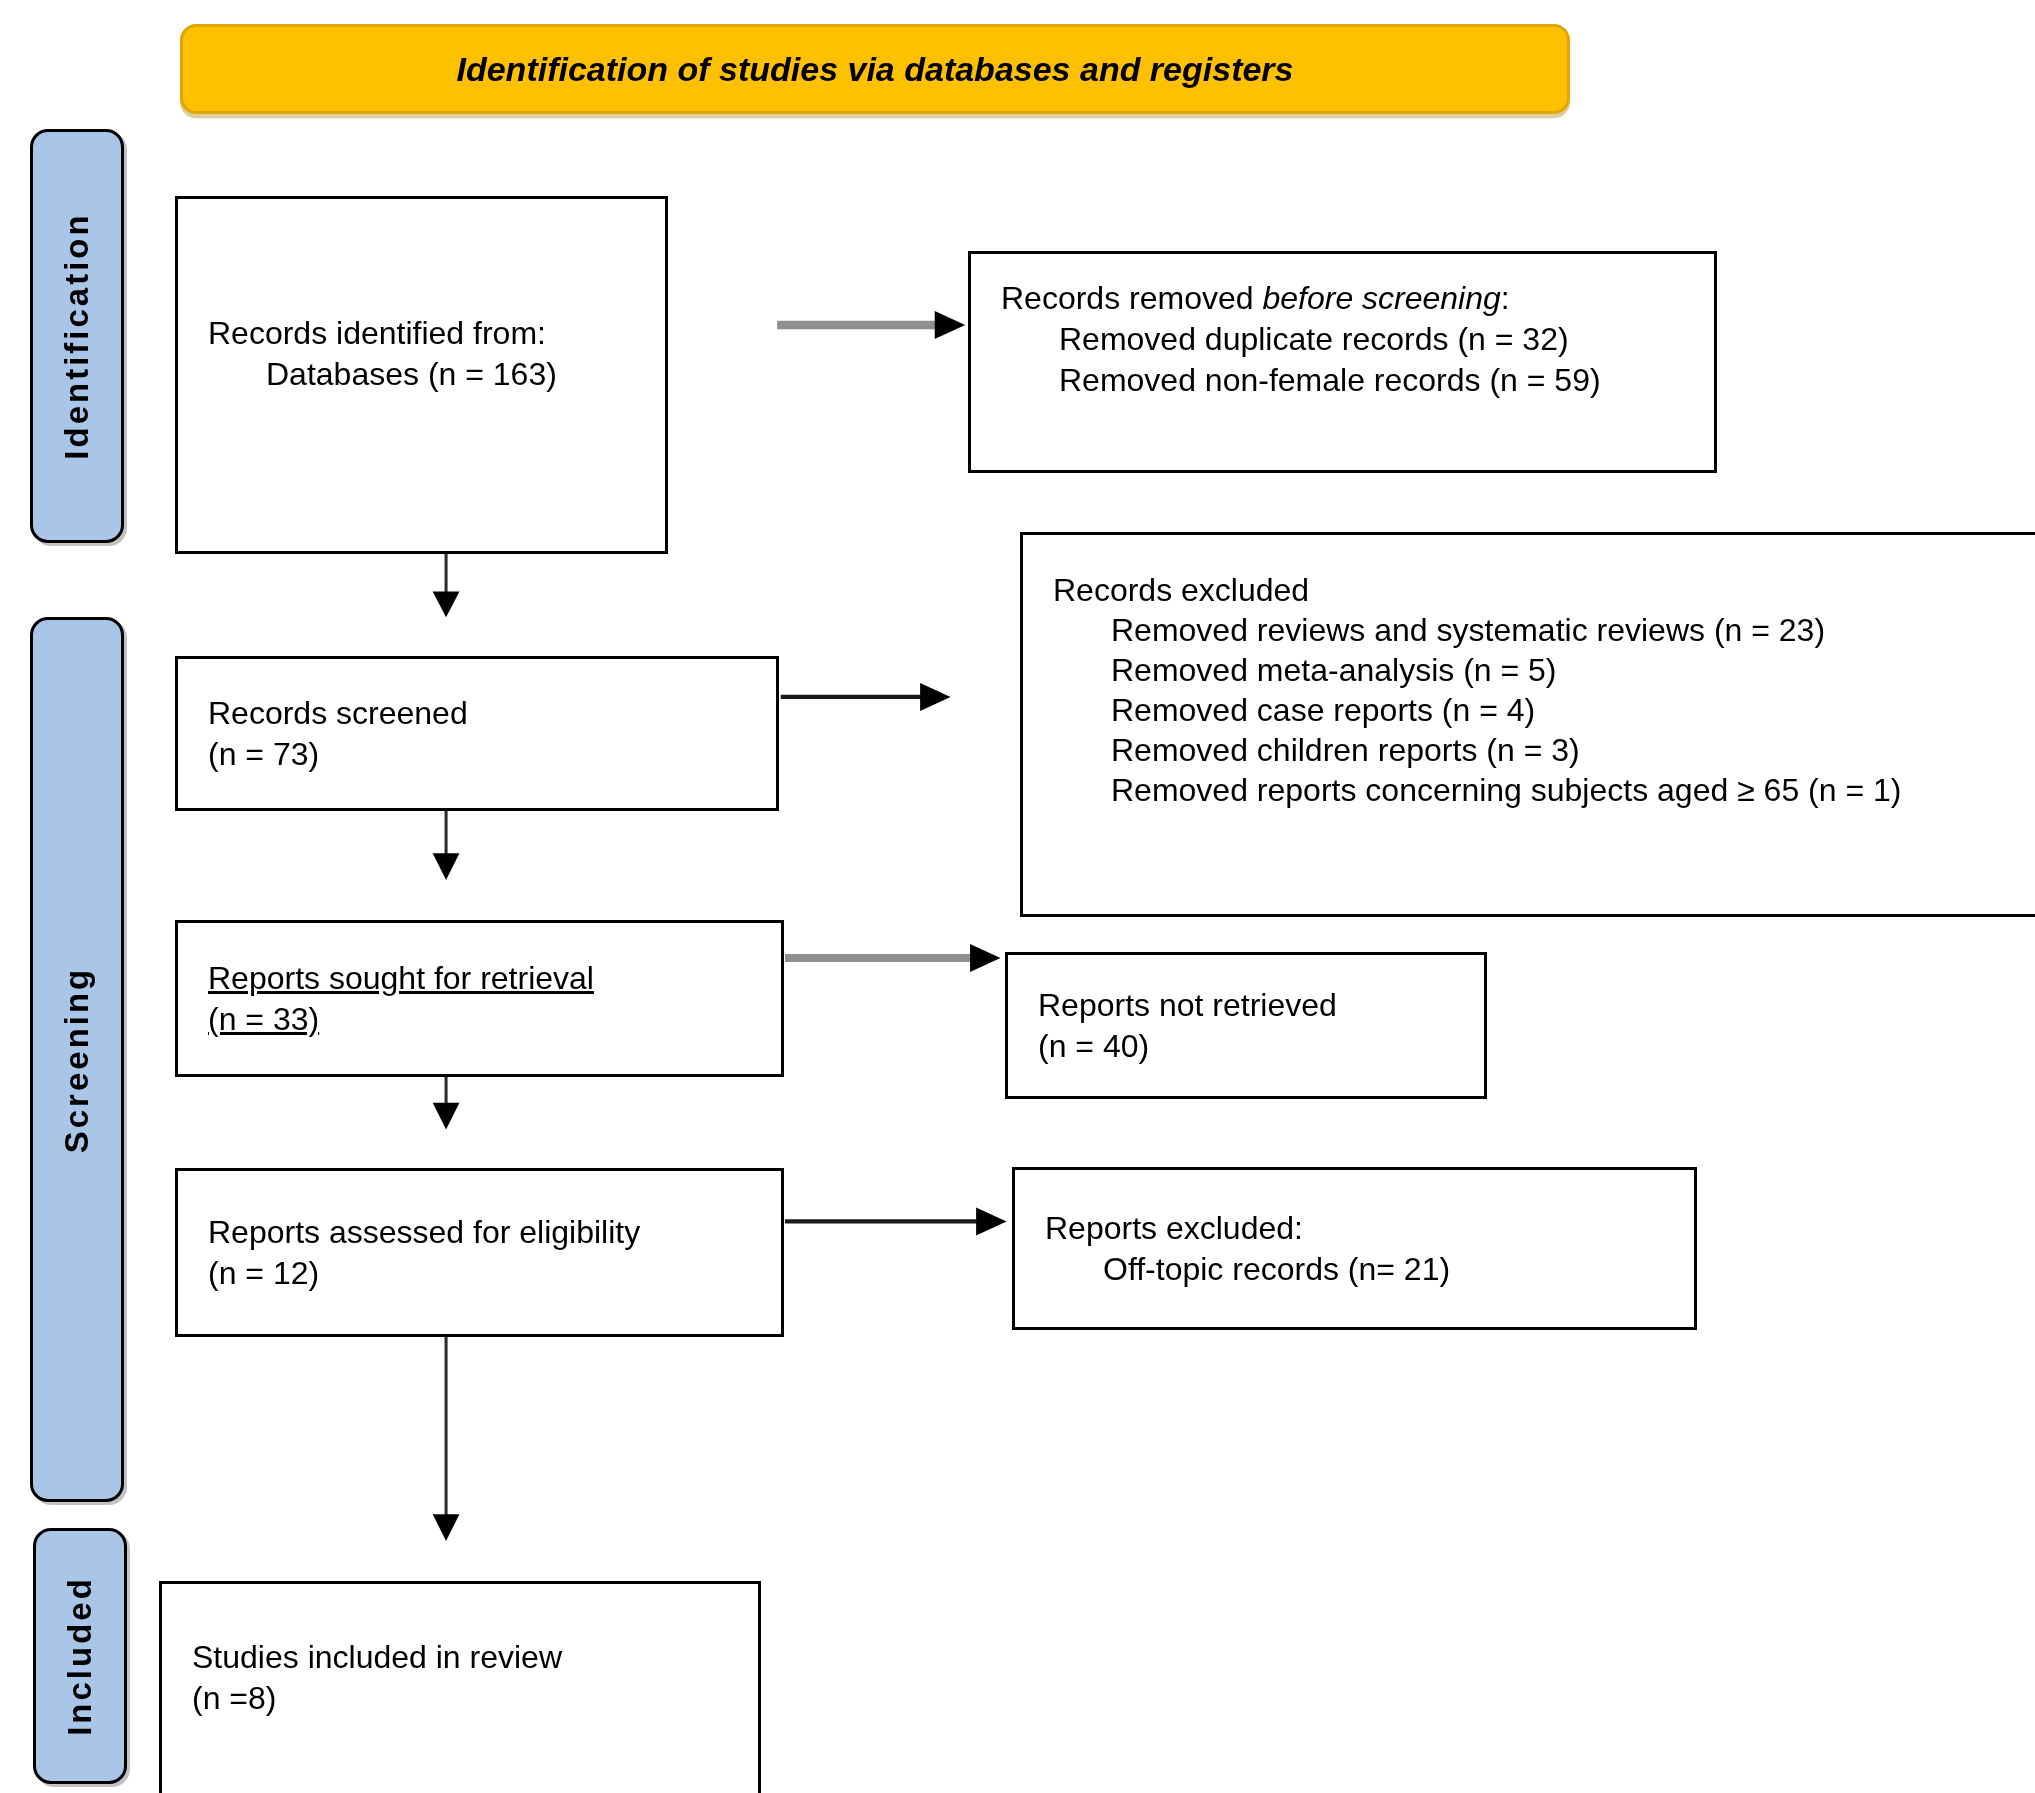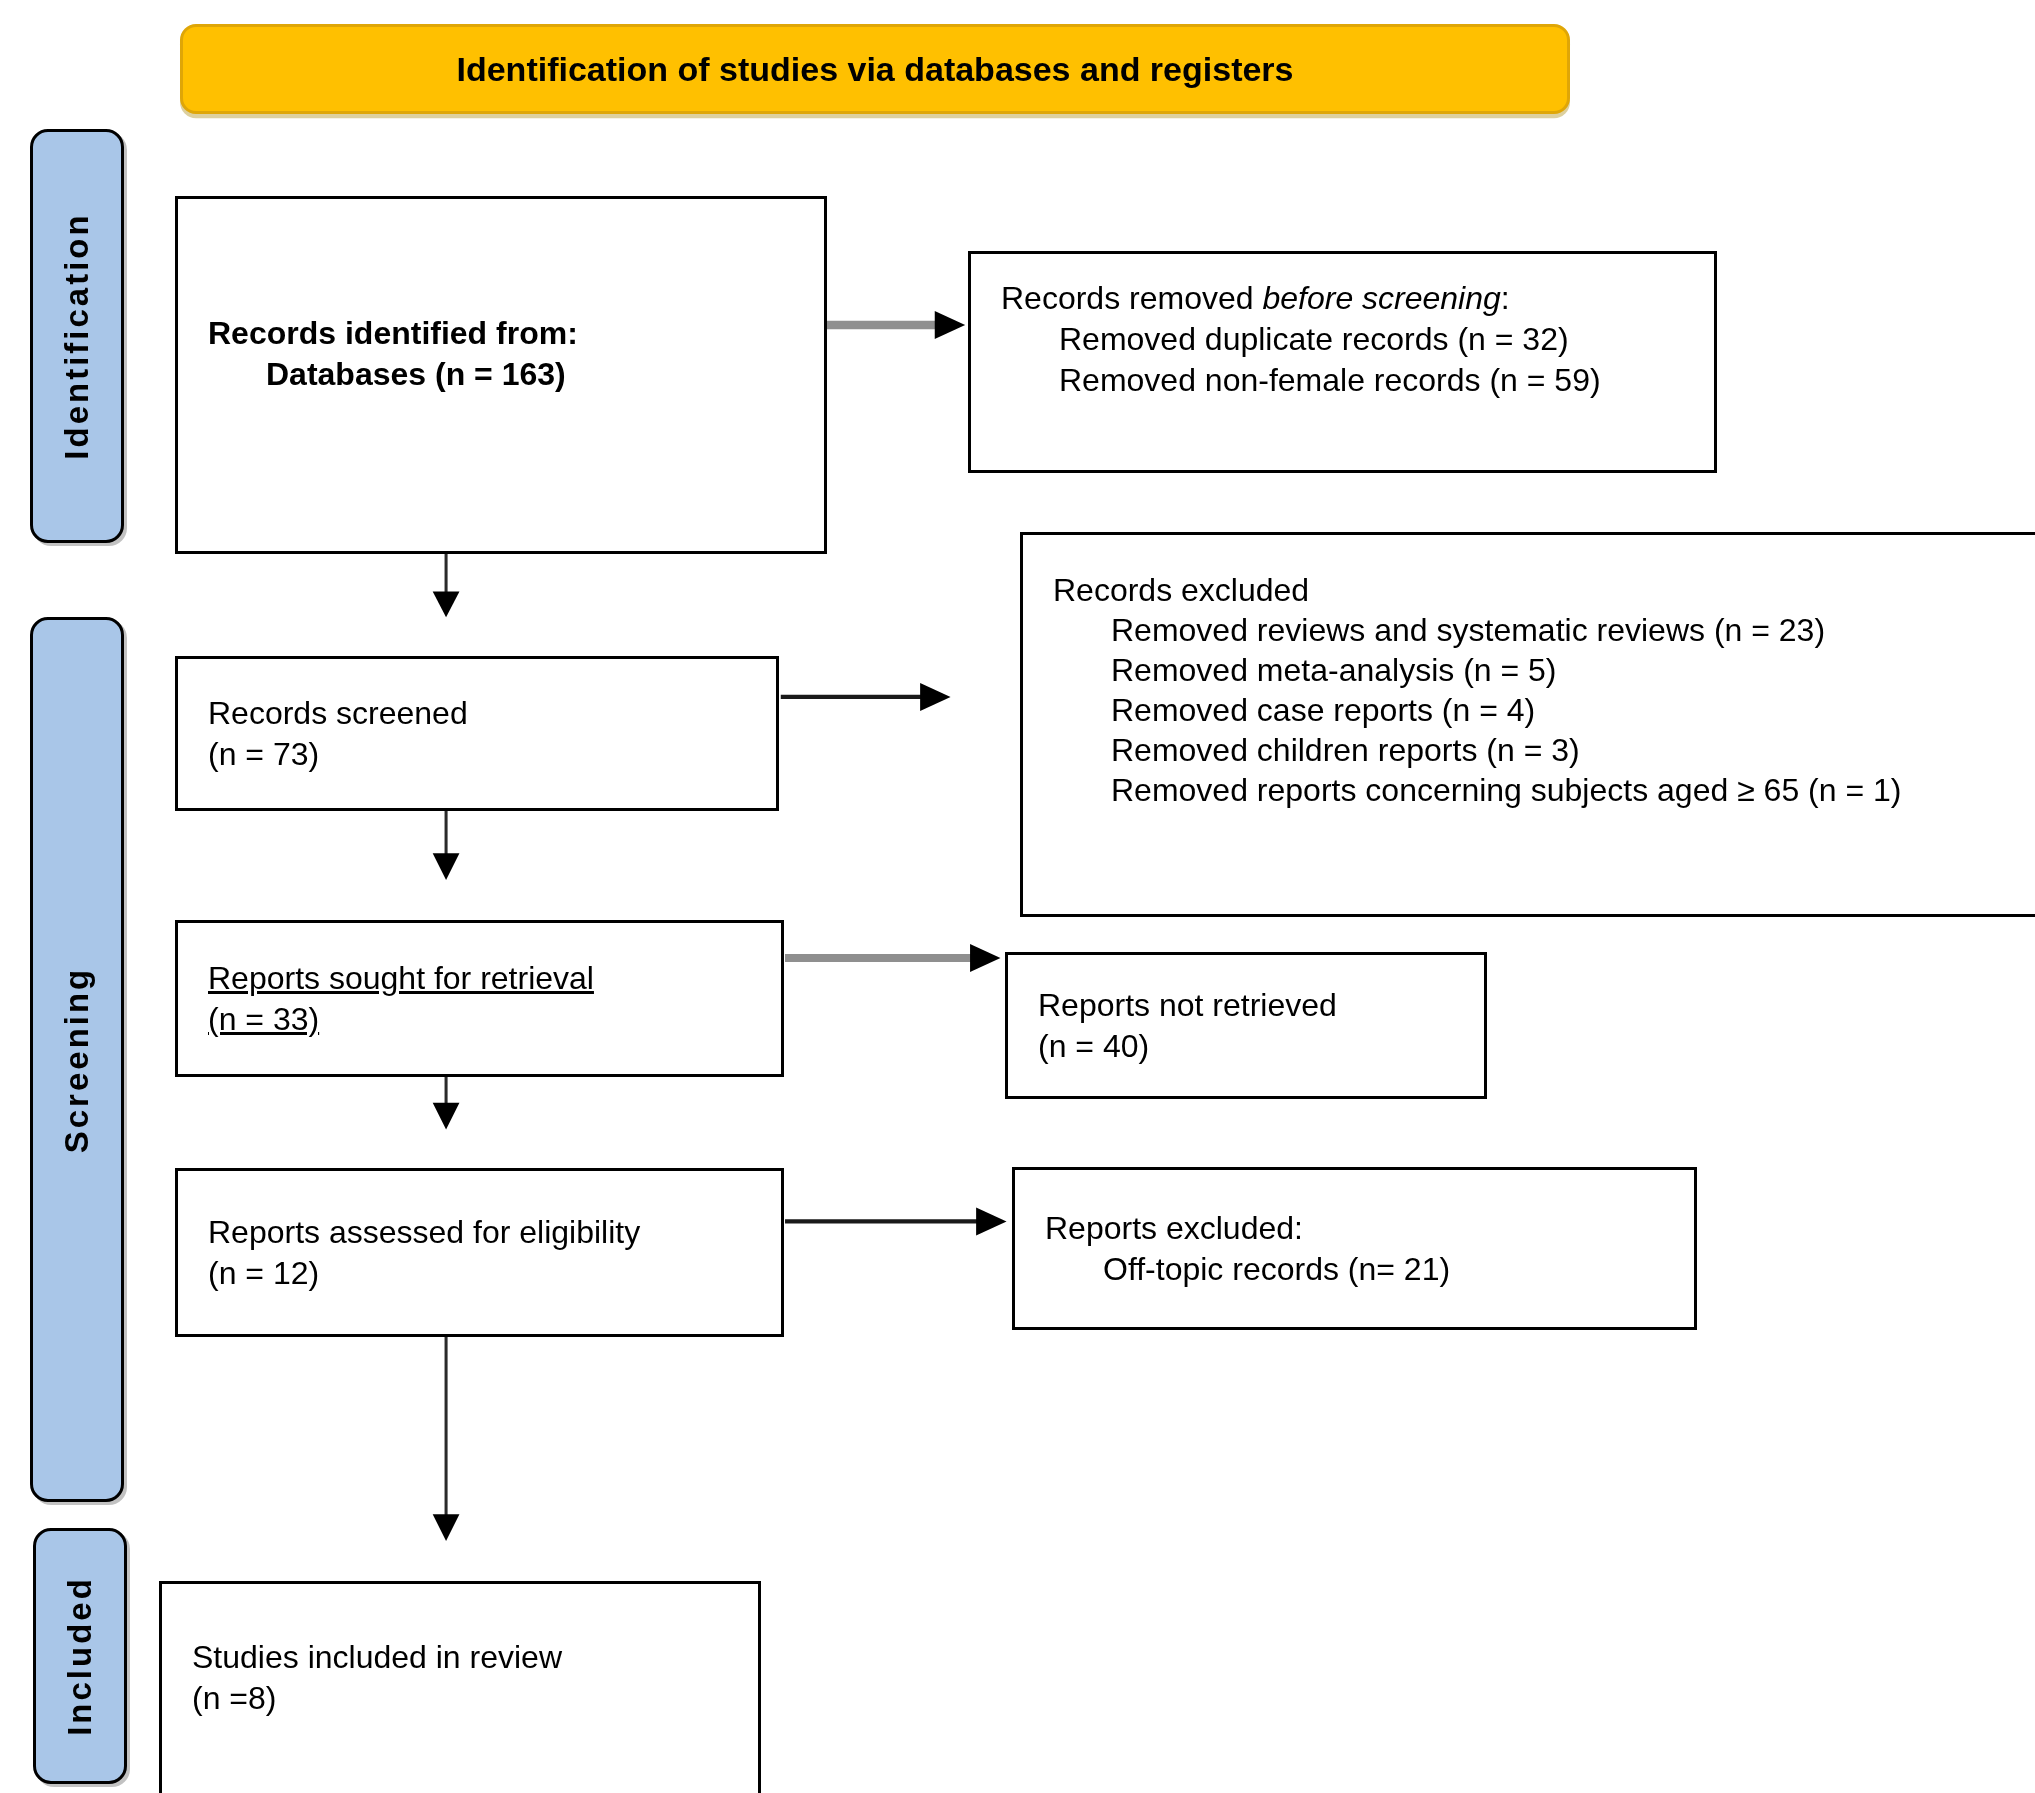--- a/index.html
+++ b/index.html
@@ -12,21 +12,21 @@
   }
   
   .banner{
     position:absolute;left:180px;top:24px;width:1384px;height:84px;
     background:#FFC000;
     border:3px solid #DFA607;
     border-radius:16px;
     box-shadow:0 4.3px 0 rgba(180,150,40,.45);
     display:flex;align-items:center;justify-content:center;
   }
-  .banner span{font-weight:bold;font-size:34px;}
+  .banner span{font-weight:bold;font-size:34px;font-style:italic;}
   
   .stage{
     position:absolute;
     background:#A9C6E8;
     border:3.7px solid #000;
     border-radius:18px;
     box-shadow:3px 3px 0 rgba(120,120,120,.45);
     display:flex;align-items:center;justify-content:center;
     overflow:visible;
   }
@@ -41,21 +41,21 @@
   
   .box{
     position:absolute;
     background:#fff;border:3.7px solid #000;
     display:flex;flex-direction:column;justify-content:center;
     box-sizing:border-box;
     font-size:32px;line-height:41px;
     padding-left:30px;padding-right:14.6px;margin-top:37px;
   }
   .box .indent{padding-left:58px;}
-  .box-identified{left:175px;top:159px;width:652px;height:358px;font-weight:bold;}
+  .box-identified{left:175px;top:159px;width:493px;height:358px;}
   .box-identified .txt{transform:translateY(-21px);}
   .box-screened{left:175px;top:619px;width:604px;height:155px;}
   .box-sought{left:175px;top:883px;width:609px;height:157px;text-decoration:underline;}
   .box-assessed{left:175px;top:1131px;width:609px;height:169px;}
   .box-included{left:159px;top:1544px;width:602px;height:230px;}
   .box-included .txt{transform:translateY(-18px);}
   .rbox-removed{left:968px;top:214px;width:749px;height:222px;justify-content:flex-start;padding-top:24px;}
   .rbox-excluded{left:1020px;top:495px;width:1033px;height:385px;justify-content:flex-start;padding-top:35px;line-height:40px;}
   .rbox-notretrieved{left:1005px;top:915px;width:482px;height:147px;}
   .rbox-reportsexcluded{left:1012px;top:1130px;width:685px;height:163px;}

